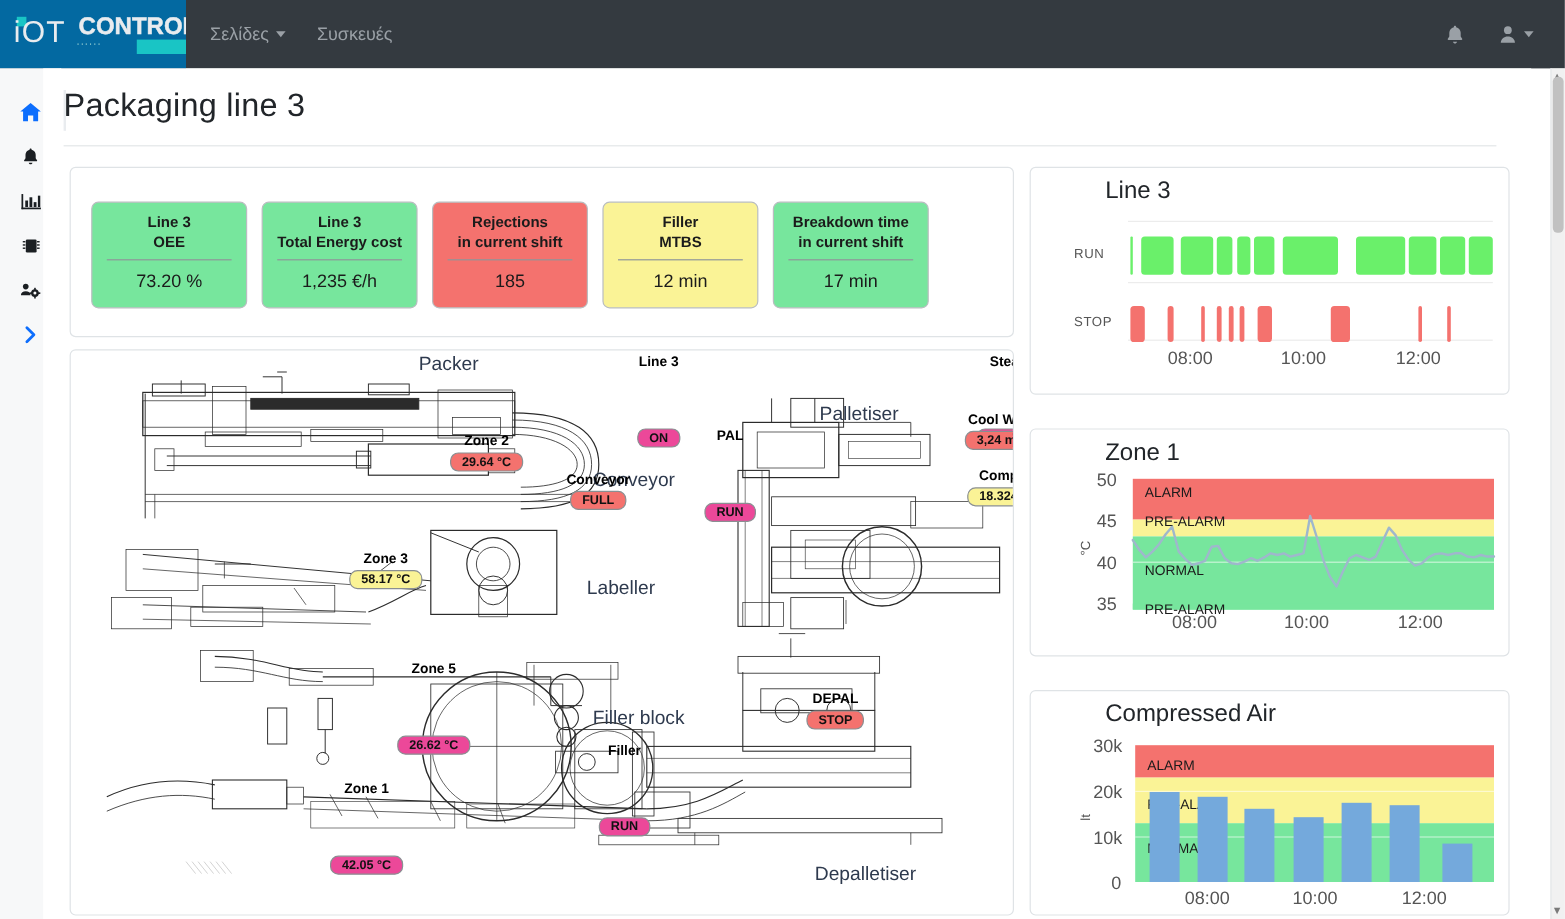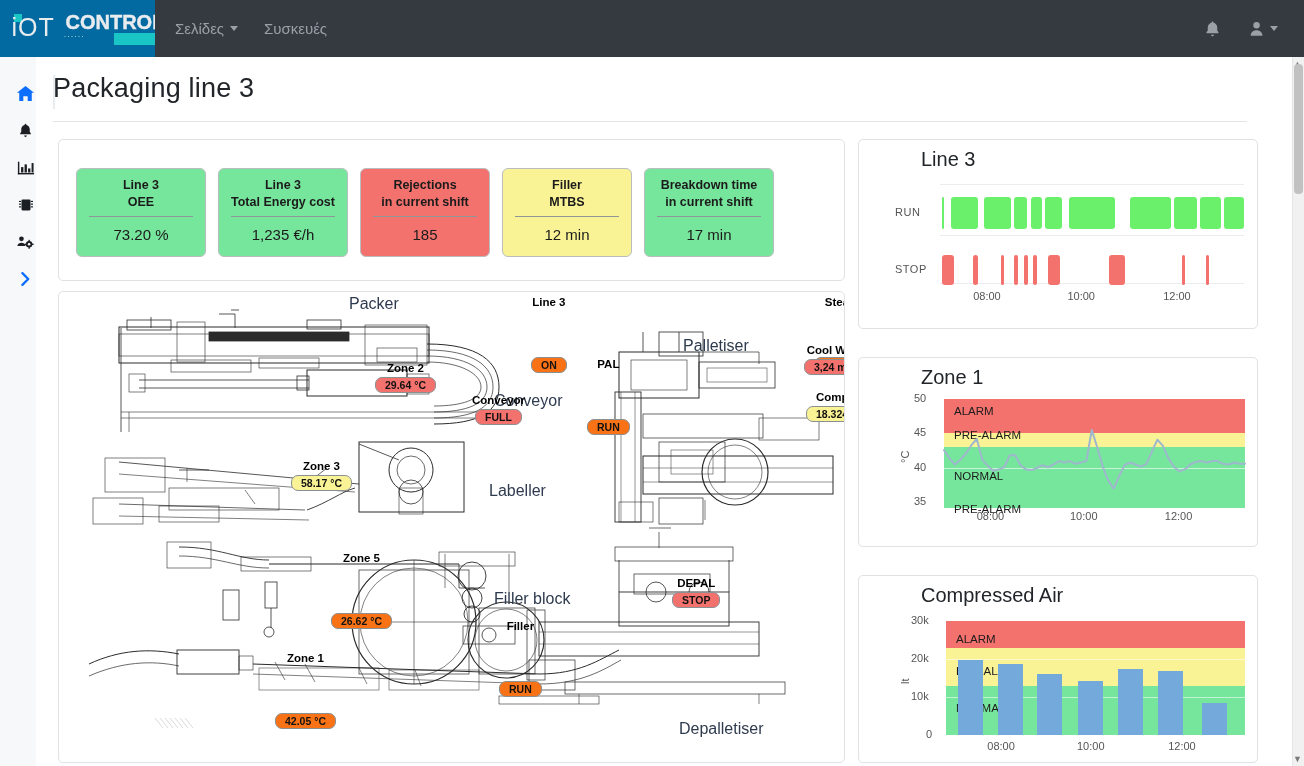--- a/index.html
+++ b/index.html
@@ -145,37 +145,37 @@
     font-size: 11.5px; font-weight: 700; color: #000; line-height: 13px;
     white-space: nowrap;
   }
   .badge {
     display: inline-block; margin-top: 1px;
     padding: 1px 9px; border-radius: 7px;
     border: 1px solid #8a8f92;
     font-size: 10.5px; font-weight: 700; color: #111;
     white-space: nowrap;
   }
-  .badge.green  { background: #f97316; margin-top: 48px; }
+  .badge.green  { background: #ec4899; margin-top: 48px; }
   .badge.red    { background: #f4726e; }
   .badge.yellow { background: #faf396; }
 
   
   #right-col { position: absolute; left: 822px; top: 82px; width: 400px; height: 624px; }
   .rcard {
     position: absolute; left: 0; width: 400px;
     background: #ffffff; border: 1px solid #dfe3e6; border-radius: 5px;
   }
   .rtitle {
     position: absolute; left: 62px; top: 8px;
     font-size: 20px; color: #212529; font-weight: 400;
   }
   .gridline { position: absolute; background: #ececec; height: 1px; }
   .axis-tick {
-    position: absolute; font-size: 11px; color: #555; white-space: nowrap;
+    position: absolute; font-size: 15px; color: #555; white-space: nowrap;
   }
   .axis-name {
     position: absolute; font-size: 11px; color: #555;
     transform: rotate(-90deg); transform-origin: left top; white-space: nowrap;
   }
   .rowlabel {
     position: absolute; font-size: 11px; color: #555; letter-spacing: 0.5px;
   }
   .seg { position: absolute; border-radius: 3px; }
   .seg.run  { background: #6af06a; }

